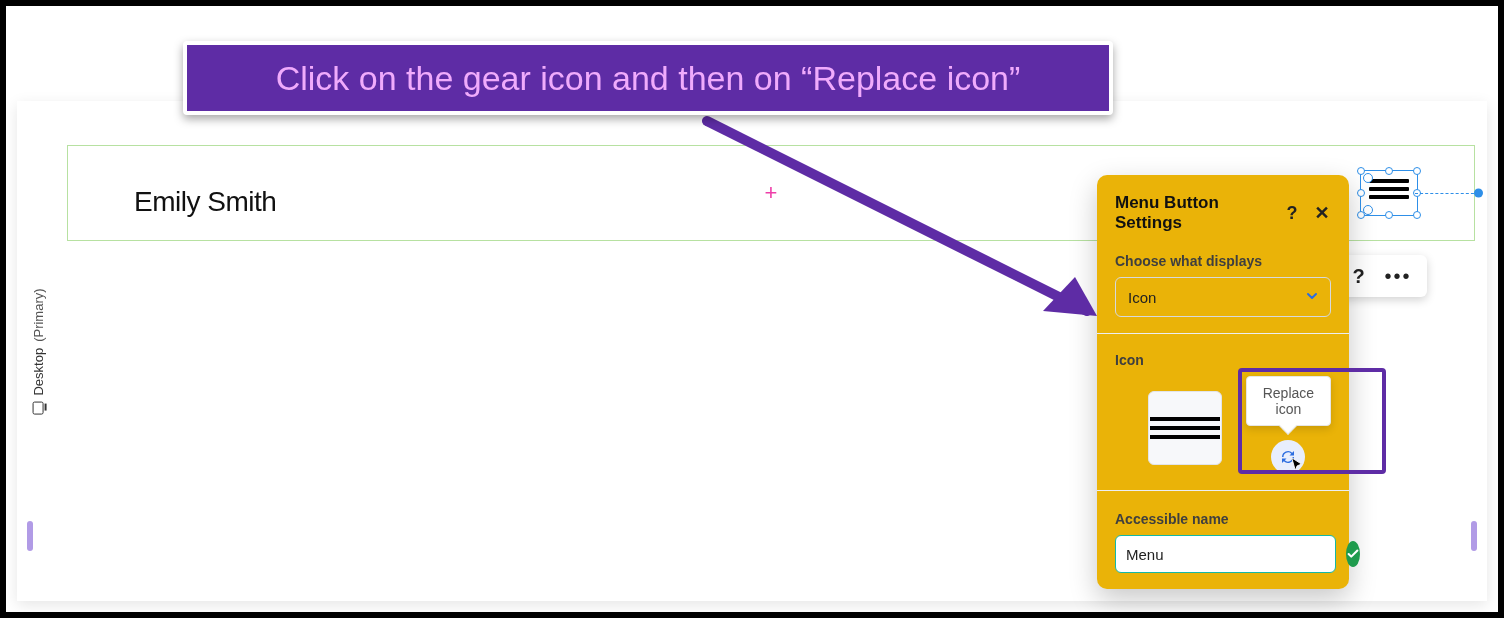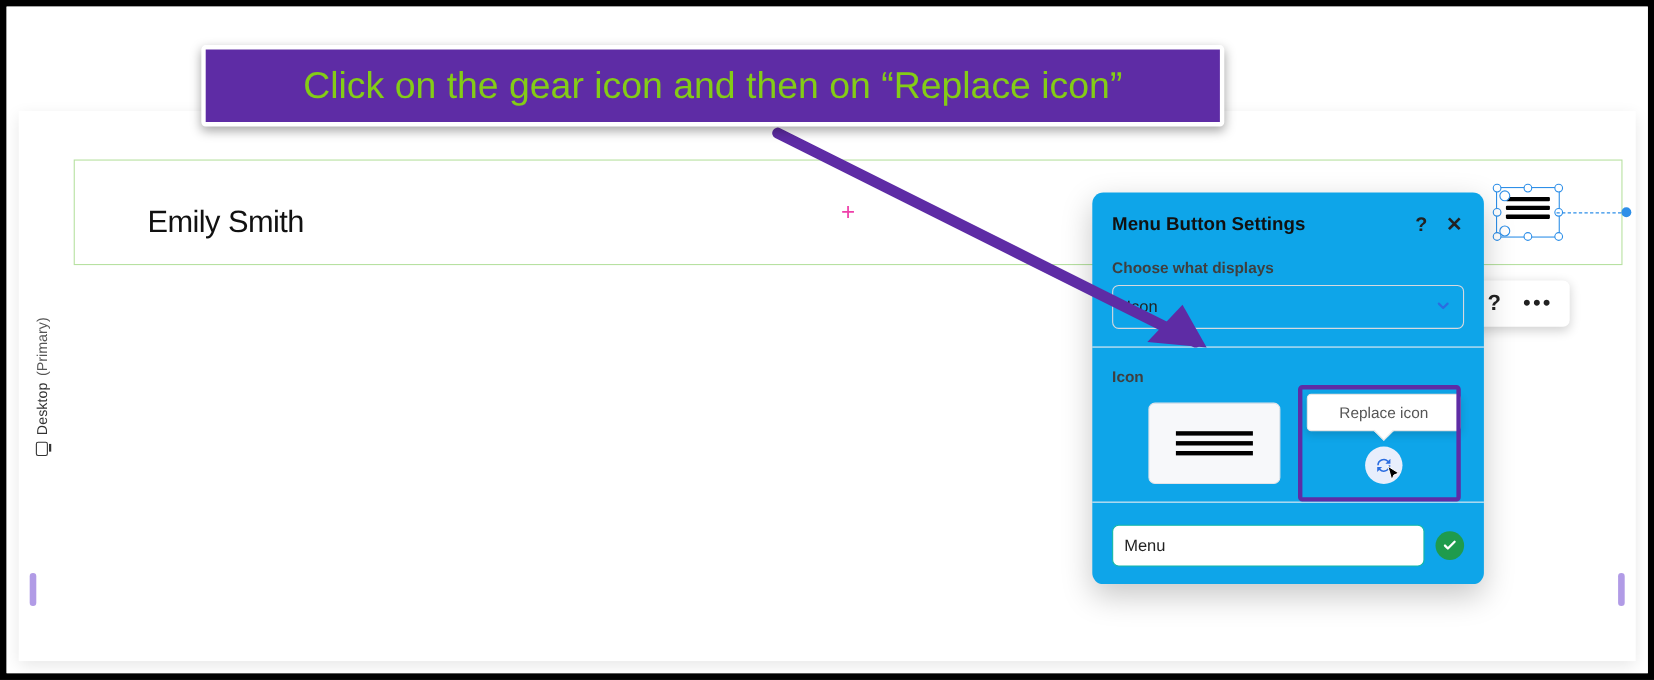--- a/index.html
+++ b/index.html
@@ -20,21 +20,21 @@
   }
 
   
   .callout {
     position: absolute;
     left: 176px;
     top: 34px;
     width: 930px;
     height: 74px;
     background: #5e2ca5;
-    color: #84cc16;
+    color: #f0abfc;
     border: 4px solid #fff;
     border-radius: 4px;
     box-shadow: 0 4px 10px rgba(0,0,0,0.35);
     display: flex;
     align-items: center;
     justify-content: center;
     font-size: 34px;
     font-weight: 400;
     z-index: 50;
   }
@@ -169,22 +169,22 @@
     font-size: 20px;
     color: #222;
     z-index: 15;
   }
 
   
   .panel {
     position: absolute;
     right: 138px;
     top: 74px;
-    width: 356px;
-    background: #0ea5e9;
+    width: 252px;
+    background: #eab308;
     border-radius: 10px;
     box-shadow: 0 10px 28px rgba(0,0,0,0.22);
     z-index: 20;
     padding-bottom: 16px;
   }
   .panel-hd {
     display:flex; align-items:center;
     padding: 18px 16px 12px 18px;
     gap: 8px;
   }
@@ -201,21 +201,21 @@
   .icon-prev-box{
     border:1px solid #e2e4e9;
     background:#f7f8fa;
     border-radius:6px;
     height:74px;
     width:120px;
     display:flex; align-items:center; justify-content:center;
     margin-top:6px;
   }
   .icon-prev-box .ham2 div{width:70px; height:4px; background:#000; margin:5px 0;}
-  .icon-row{ display:flex; align-items:flex-end; gap:24px;padding-left:33px;}
+  .icon-row{ display:flex; align-items:center; gap:24px;padding-left:33px;}
   .replace-wrap{
     position: relative;
     width: 140px;
   }
   .replace-tip{
     background:#fff; border:1px solid #e6e6e6;
     border-radius:4px;
     box-shadow: 0 3px 8px rgba(0,0,0,0.15);
     font-size:14px; color:#555;
     padding: 8px 12px;
@@ -368,20 +368,21 @@
               </svg>
             </div>
             <div class="highlight-box" style="left:-8px; top:-8px; width:148px; height:106px;"></div>
           </div>
         </div>
       </div>
 
       <div class="divider"></div>
 
       <div class="acc-row">
+        <div class="panel-label">Accessible name</div>
         <div class="input-row">
           <input class="tinput" value="Menu" style="">
           <div class="ok-badge">
             <svg viewBox="0 0 16 16">
               <path d="M3 8l3 3 7-7" stroke="#fff" stroke-width="2.4" fill="none" stroke-linecap="round" stroke-linejoin="round"></path>
             </svg>
           </div>
         </div>
       </div>
     </div>

